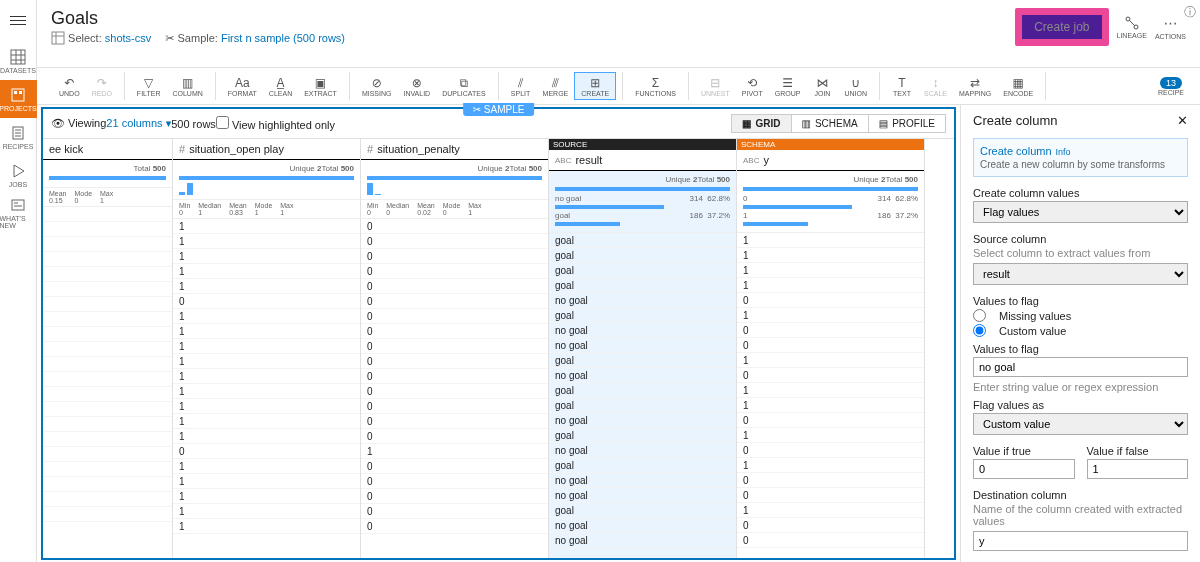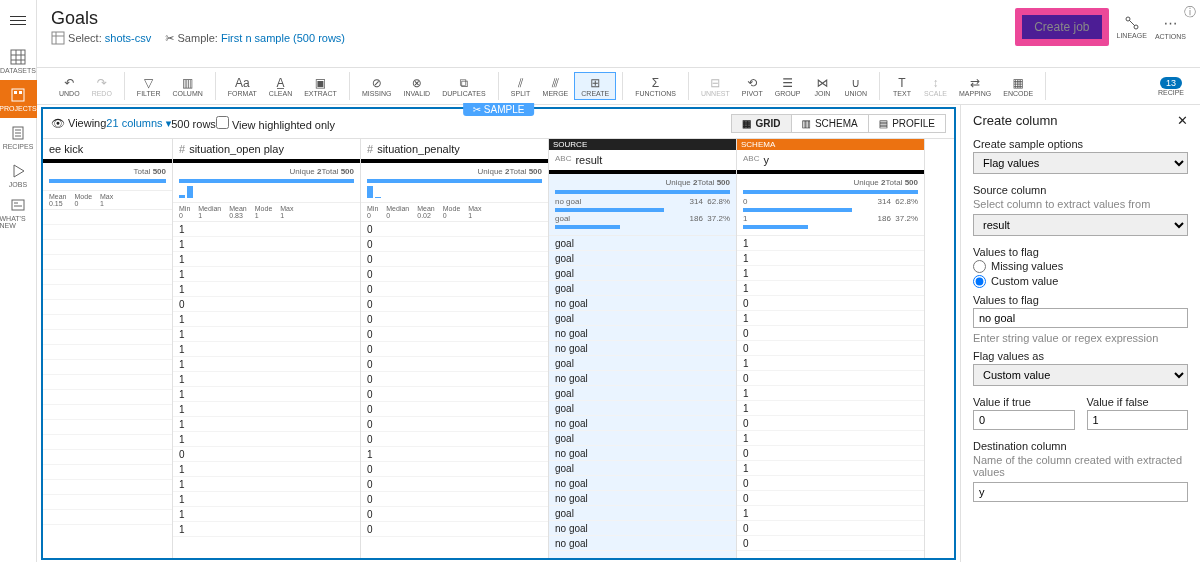--- a/index.html
+++ b/index.html
@@ -34,21 +34,21 @@
 .gridframe{flex:1;border:2px solid #0073bb;margin:2px 4px 2px 4px;display:flex;flex-direction:column;min-height:0;overflow:hidden}
 .gridhead{display:flex;align-items:center;padding:5px 8px;border-bottom:1px solid #e0e0e0;font-size:11px;}
 .gridhead .lnk{color:#0073bb;cursor:pointer}
 .viewtabs{display:flex;margin-left:auto;border:1px solid #ccc}
 .viewtabs .vt{padding:3px 10px;font-size:10px;cursor:pointer;display:flex;gap:4px;align-items:center;border-right:1px solid #ccc}
 .viewtabs .vt:last-child{border-right:none}
 .viewtabs .vt.active{background:#f0f0f0;font-weight:bold}
 .cols{flex:1;display:flex;min-height:0;overflow:hidden}
 .col{flex:0 0 188px;border-right:1px solid #e0e0e0;display:flex;flex-direction:column;min-width:0}
 .col.c1{flex:0 0 130px}
-.col .tt{background:#fff;padding:4px 6px;font-size:11px;display:flex;gap:4px;align-items:flex-start;border-bottom:4px solid #000000}
+.col .tt{background:#fff;padding:4px 6px;font-size:11px;display:flex;gap:4px;align-items:center;border-bottom:1px solid #000000}
 .col .src{background:#222;color:#fff;font-size:8px;padding:1px 4px}
 .col .prv{background:#ec7211;color:#fff;font-size:8px;padding:1px 4px}
 .col .summ{padding:4px 6px;font-size:8px;color:#666;border-bottom:1px solid #eee}
 .col .summ .row1{display:flex;justify-content:flex-end;margin-bottom:2px}
 .col .bar{height:4px;background:#4aa5ff;margin:3px 0}
 .col .distbar{height:4px;background:#4aa5ff;margin:2px 0}
 .col .distrow{display:flex;justify-content:space-between;font-size:8px;margin:1px 0}
 .col .stats{display:flex;gap:8px;font-size:7px;color:#666;padding:2px 6px;border-bottom:1px solid #eee;flex-wrap:wrap}
 .col .stats .st{display:flex;flex-direction:column;align-items:flex-start}
 .col .rows{flex:1;overflow:hidden}
@@ -57,21 +57,21 @@
 .col.source .dr{background:#eaf4ff}
 .panel{flex:0 0 240px;border-left:1px solid #e0e0e0;padding:8px 12px;overflow-y:auto;font-size:11px}
 .panel h2{font-size:13px;font-weight:400;display:flex;justify-content:space-between;align-items:center;margin-bottom:10px}
 .panel .infobox{border:1px solid #b6d7f7;background:#f5faff;padding:6px;margin-bottom:10px}
 .panel .infobox .t{color:#0073bb;font-size:11px}
 .panel .infobox .t .info{color:#0073bb;font-size:9px;margin-left:4px}
 .panel .infobox .d{color:#666;font-size:10px;margin-top:2px}
 .panel .lbl{font-size:11px;color:#222;margin:6px 0 2px 0;display:block}
 .panel .hint{font-size:11px;color:#888;margin-bottom:4px}
 .panel select,.panel input[type=text]{width:100%;border:1px solid #aaa;padding:3px 5px;font-size:11px;margin-bottom:4px}
-.panel .radio{display:flex;align-items:flex-start;gap:5px;font-size:11px;margin:2px 0}
+.panel .radio{display:flex;align-items:center;gap:13px;font-size:11px;margin:2px 0}
 .panel .two{display:flex;gap:12px}
 .panel .two>div{flex:1}
 .zoom{height:24px;border-top:1px solid #e0e0e0;display:flex;align-items:center;padding:0 14px;gap:10px;font-size:10px}
 .zoom input[type=range]{width:100px}
 .zoom select{font-size:10px;border:1px solid #aaa;padding:1px 4px}
 .sticon{width:14px;height:14px}
 svg{display:block}
 .help-corner{position:absolute;top:4px;right:4px;font-size:12px;color:#888;cursor:pointer}
 </style>
 </head>
@@ -580,21 +580,25 @@
       </div>
      </div>
     </div>
    </div>
 
    <div class="panel">
     <h2>
             <span>Create column</span>
             <span style="cursor:pointer">✕</span>
           </h2>
-    <label class="lbl">Create sample options</label>
+    <div class="infobox">
+     <div class="t"><span>Create column</span><span class="info">Info</span></div>
+     <div class="d">Create a new column by some transforms</div>
+    </div>
+    <label class="lbl">Create column values</label>
     <select><option>Flag values</option></select>
     <label class="lbl">Source column</label>
     <div class="hint">Select column to extract values from</div>
     <select><option>result</option></select>
     <label class="lbl">Values to flag</label>
     <div class="radio">
             <input type="radio" name="vtf" style="">
             <span>Missing values</span>
           </div>
     <div class="radio">

